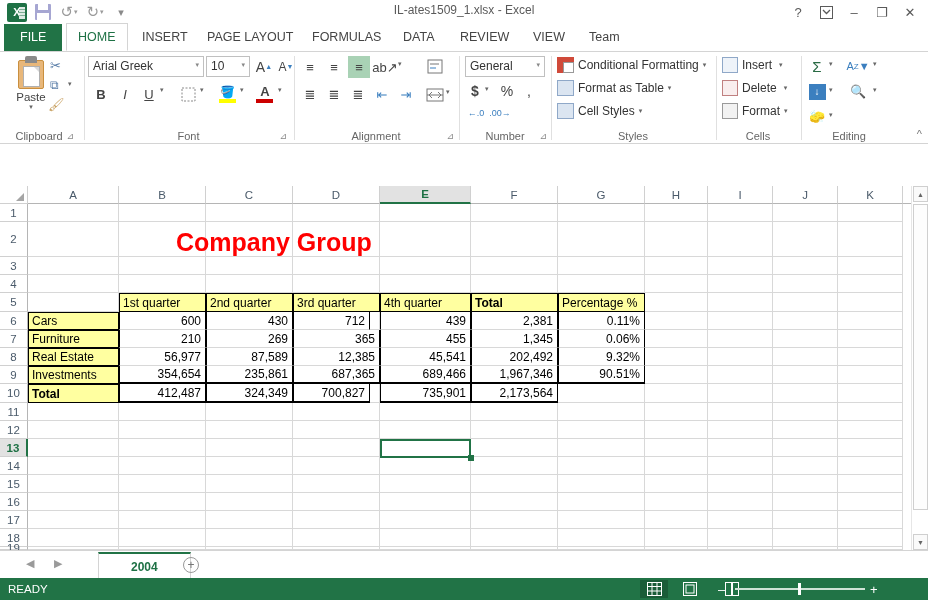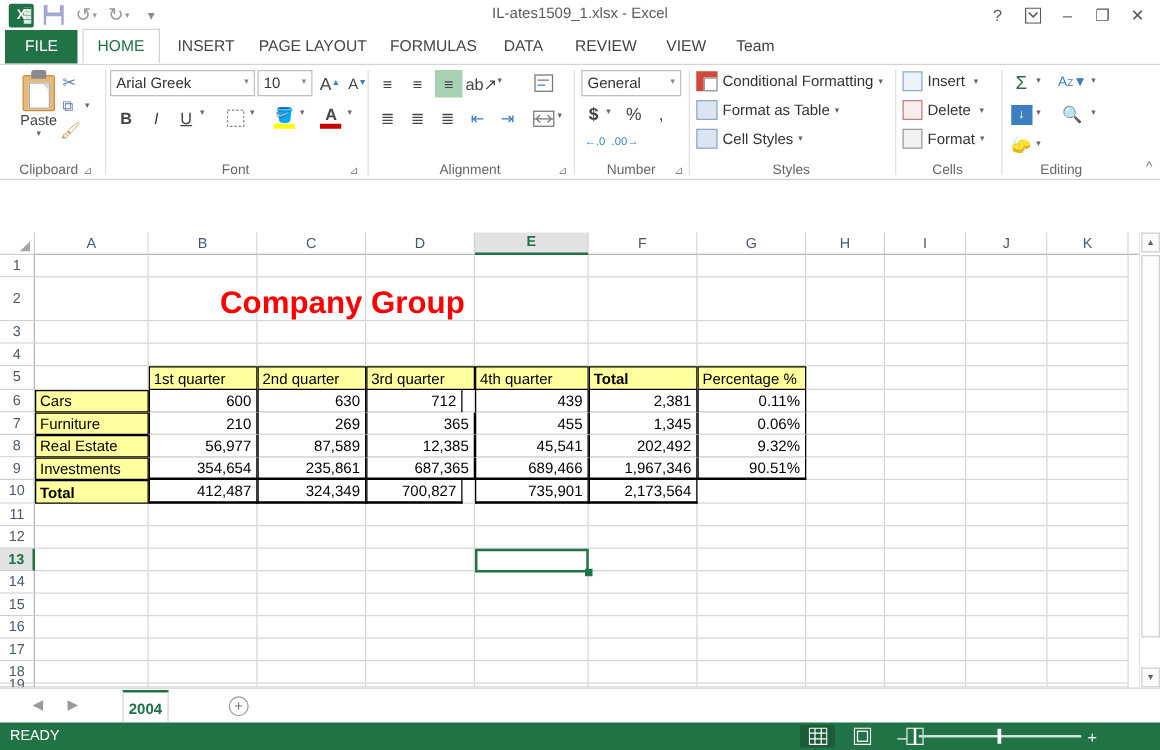--- a/index.html
+++ b/index.html
@@ -109,21 +109,21 @@
   .selhandle { position: absolute; width: 6px; height: 6px; background: #217346; z-index: 7; }
 
   
   .vsb { position: absolute; right: 0; top: 186px; width: 17px; height: 364px; background: #fff; border-left: 1px solid #e6e6e6;}
   .vsb .arr { position: absolute; left: 1px; width: 15px; height: 16px; border: 1px solid #cfcfcf; background: #fafafa; display:flex;align-items:center;justify-content:center;font-size:7px;color:#666;}
   .vsb .thumb { position: absolute; left: 1px; top: 18px; width: 15px; height: 306px; background: #fdfdfd; border: 1px solid #cfcfcf; }
 
   
   .sheetbar { position: absolute; top: 550px; left: 0; width: 928px; height: 28px; background: #fff; border-top: 1px solid #d4d4d4; }
   .snav { position: absolute; top: 6px; font-size: 11px; color: #9a9a9a; }
-  .stab { position: absolute; left: 98px; top: 1px; height: 26px; padding: 0 4px; line-height: 26px;
+  .stab { position: absolute; left: 98px; top: 1px; height: 26px; padding: 0 32px; line-height: 26px;
           font-size: 12px; font-weight: bold; color: #1e7145; background: #fff;
           border: 1px solid #d4d4d4; border-top: 2px solid #217346; border-bottom: none; }
   .addsheet { position: absolute; left: 183px; top: 6px; width: 16px; height: 16px; border: 1px solid #9a9a9a; border-radius: 50%;
               display: flex; align-items: center; justify-content: center; font-size: 12px; color: #777; }
 
   
   .statusbar { position: absolute; top: 578px; left: 0; width: 928px; height: 22px; background: #217346; color: #fff; font-size: 11.5px; }
   .st-ready { position: absolute; left: 8px; top: 5px; }
   .vbtn { position: absolute; top: 2px; width: 28px; height: 18px; display: flex; align-items: center; justify-content: center; font-size: 13px; color: #fff; }
   .vbtn.on { background: #1a5c38; }
@@ -622,21 +622,21 @@
     <div class="cell l yel bhdr" style="left:558px;top:107px;width:87px;height:19px;">Percentage %</div>
 
     <div class="cell l yel bhdr" style="left:28px;top:126px;width:91px;height:18px;">Cars</div>
     <div class="cell l yel bhdr" style="left:28px;top:144px;width:91px;height:18px;">Furniture</div>
     <div class="cell l yel bhdr" style="left:28px;top:162px;width:91px;height:18px;">Real Estate</div>
     <div class="cell l yel bhdr" style="left:28px;top:180px;width:91px;height:18px;">Investments</div>
     <div class="cell l yel bhdr bold" style="left:28px;top:198px;width:91px;height:19px;">Total</div>
 
     <div id="numeric-cells">
         <div class="cell r bcell" style="left: 119px; top: 126px; width: 87px; height: 18px;">600</div>
-        <div class="cell r bcell" style="left: 206px; top: 126px; width: 87px; height: 18px;">630</div>
+        <div class="cell r bcell" style="left: 206px; top: 126px; width: 87px; height: 18px;">430</div>
         <div class="cell r bcell" style="left: 293px; top: 126px; width: 77px; height: 18px;">712</div>
         <div class="cell r bcell" style="left: 380px; top: 126px; width: 91px; height: 18px;">439</div>
         <div class="cell r bcell" style="left: 471px; top: 126px; width: 87px; height: 18px;">2,381</div>
         <div class="cell r bcell" style="left: 558px; top: 126px; width: 87px; height: 18px;">0.11%</div>
         <div class="cell r bcell" style="left: 119px; top: 144px; width: 87px; height: 18px;">210</div>
         <div class="cell r bcell" style="left: 206px; top: 144px; width: 87px; height: 18px;">269</div>
         <div class="cell r bcell" style="left: 293px; top: 144px; width: 87px; height: 18px;">365</div>
         <div class="cell r bcell" style="left: 380px; top: 144px; width: 91px; height: 18px;">455</div>
         <div class="cell r bcell" style="left: 471px; top: 144px; width: 87px; height: 18px;">1,345</div>
         <div class="cell r bcell" style="left: 558px; top: 144px; width: 87px; height: 18px;">0.06%</div>

